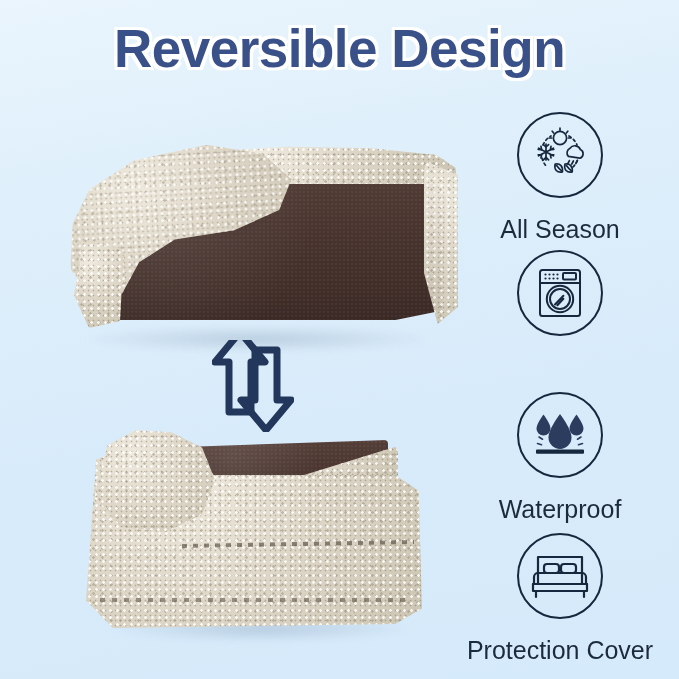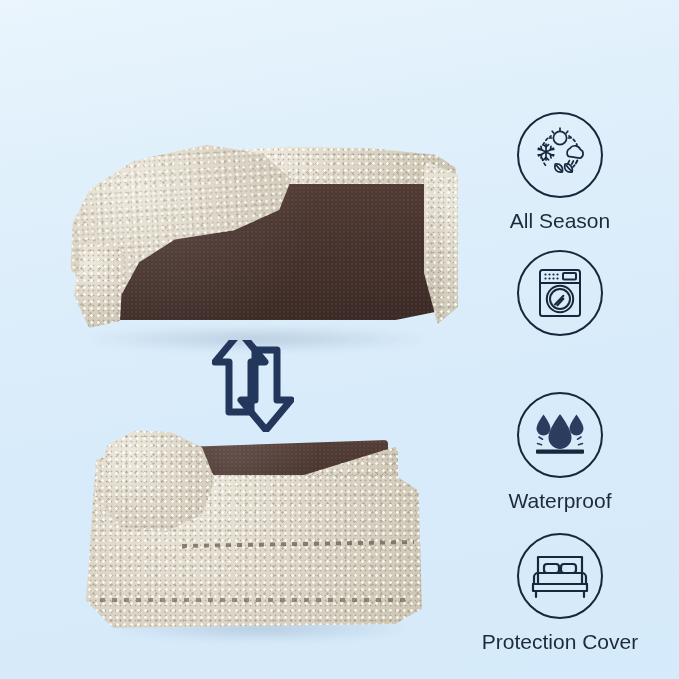--- a/index.html
+++ b/index.html
@@ -107,41 +107,42 @@
     margin: 0 auto;
     border-radius: 50%;
     border: 2.4px solid #16283d;
     box-sizing: border-box;
     display: flex;
     align-items: center;
     justify-content: center;
     background: transparent;
   }
   .feature-label {
-    margin-top: 11px;
-    font-size: 21px;
+    margin-top: 17px;
+    font-size: 25px;
     color: #1c2b3c;
     font-weight: 400;
     white-space: nowrap;
   }
 
   
   #swap-arrows {
     position: absolute;
     left: 212px;
     top: 340px;
     width: 82px;
     height: 92px;
   }
 </style>
 </head>
 <body>
 
 <div id="poster">
 
+  <div id="title">Reversible Design</div>
 
   <div class="photo-wrap" id="photo-top">
     <div class="shadow-ellipse"></div>
 
     <div class="fleece" style="left:30px; top:40px; width:360px; height:158px;
                 border-radius: 10px 14px 12px 12px;
                 clip-path: polygon(2% 100%, 0% 36%, 12% 26%, 46% 24%, 60% 10%, 96% 10%, 100% 22%, 99% 94%, 86% 100%);">
     </div>
 
     <div style="position:absolute; left:42px; top:60px; width:160px; height:52px;

